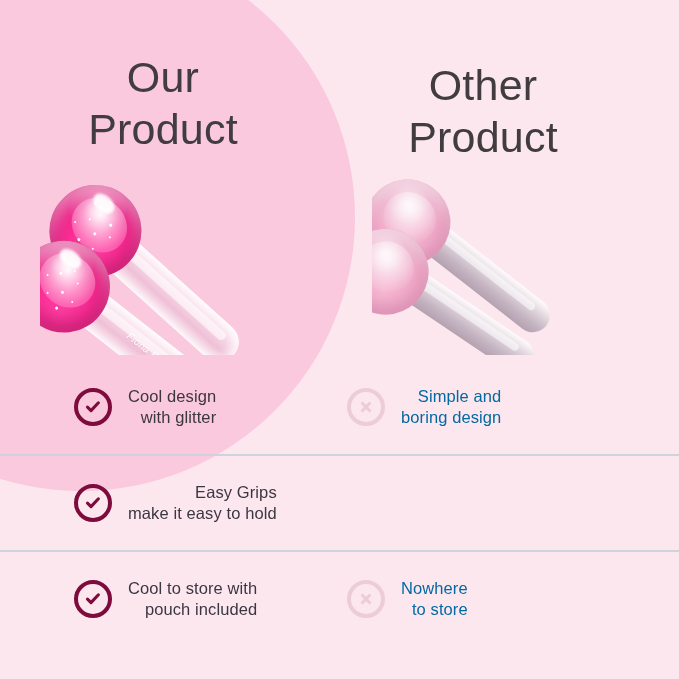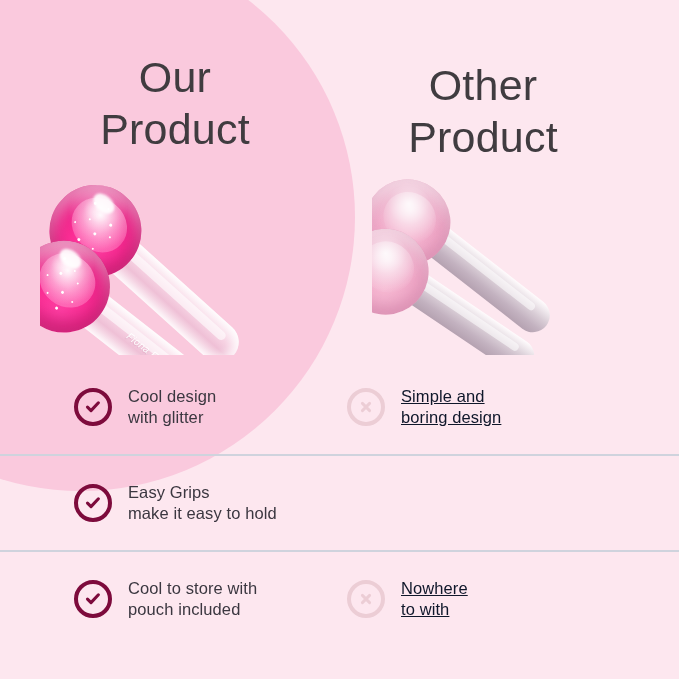--- a/index.html
+++ b/index.html
@@ -42,21 +42,21 @@
   .heading {
     position: absolute;
     color: #403c40;
     font-size: 43px;
     font-weight: 300;
     line-height: 1.20;
     letter-spacing: 0.2px;
     text-align: center;
     white-space: pre-line;
   }
-  .heading.our   { left: 52px;  top: 52px; width: 246px; }
+  .heading.our   { left: 40px;  top: 52px; width: 246px; }
   .heading.other { left: 360px; top: 60px; width: 246px; }
 
   
   .product-stage {
     position: absolute;
     overflow: hidden;
   }
   .product-stage.ours  { left: 40px;  top: 160px; width: 290px; height: 195px; }
   .product-stage.other { left: 372px; top: 160px; width: 240px; height: 195px; }
 
@@ -195,20 +195,21 @@
     left: 0;
     top: 360px;
     width: 679px;
     height: 319px;
   }
   .row {
     position: relative;
     display: flex;
     align-items: center;
     height: 94px;
+    text-align: right;
   }
   .row + .row { border-top: 2px solid #cfd3dd; }
 
   .cell {
     display: flex;
     align-items: center;
     box-sizing: border-box;
   }
   .cell.pro {
     width: 330px;
@@ -233,21 +234,21 @@
   .badge.cross { border: 4px solid #eccdd5; }
   .badge svg { display: block; }
 
   .feature-text {
     margin-left: 16px;
     font-size: 16.5px;
     line-height: 1.30;
     white-space: pre-line;
   }
   .feature-text.pro { color: #3b3740; font-weight: 500; letter-spacing: .1px; }
-  .feature-text.con { color: #0f172a; font-weight: 400; letter-spacing: .1px; text-decoration: underline; }
+  .feature-text.con { color: #0369a1; font-weight: 400; letter-spacing: .1px; }
 </style>
 </head>
 <body>
 
 <div id="infographic">
 
   <div class="accent-circle"></div>
 
   <div class="hero">
 
@@ -356,19 +357,19 @@
         <span class="feature-text pro">Cool to store with
 pouch included</span>
       </div>
       <div class="cell con">
         <span class="badge cross">
           <svg width="16" height="16" viewBox="0 0 16 16" aria-hidden="true">
             <path d="M4.4 4.4 L11.6 11.6 M11.6 4.4 L4.4 11.6" fill="none" stroke="#eccdd5" stroke-width="2.9" stroke-linecap="round"></path>
           </svg>
         </span>
         <span class="feature-text con">Nowhere
-to with</span>
+to store</span>
       </div>
     </div>
 
   </div>
 
 </div>
 
 </body></html>

